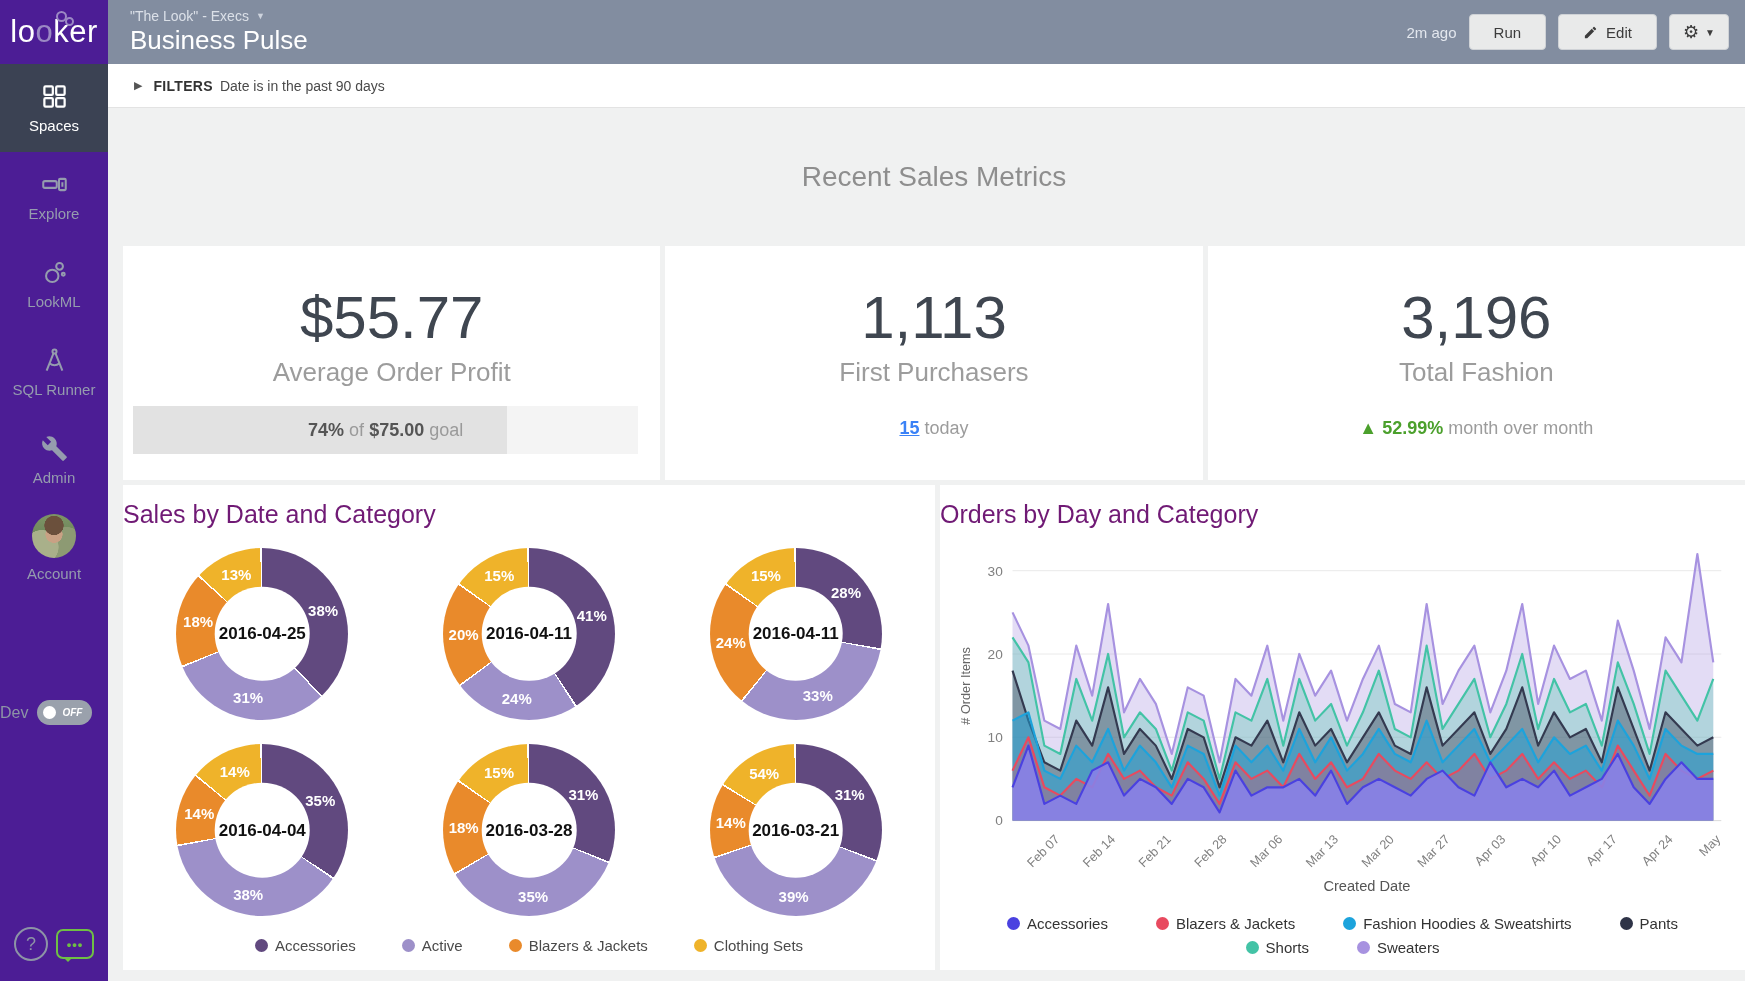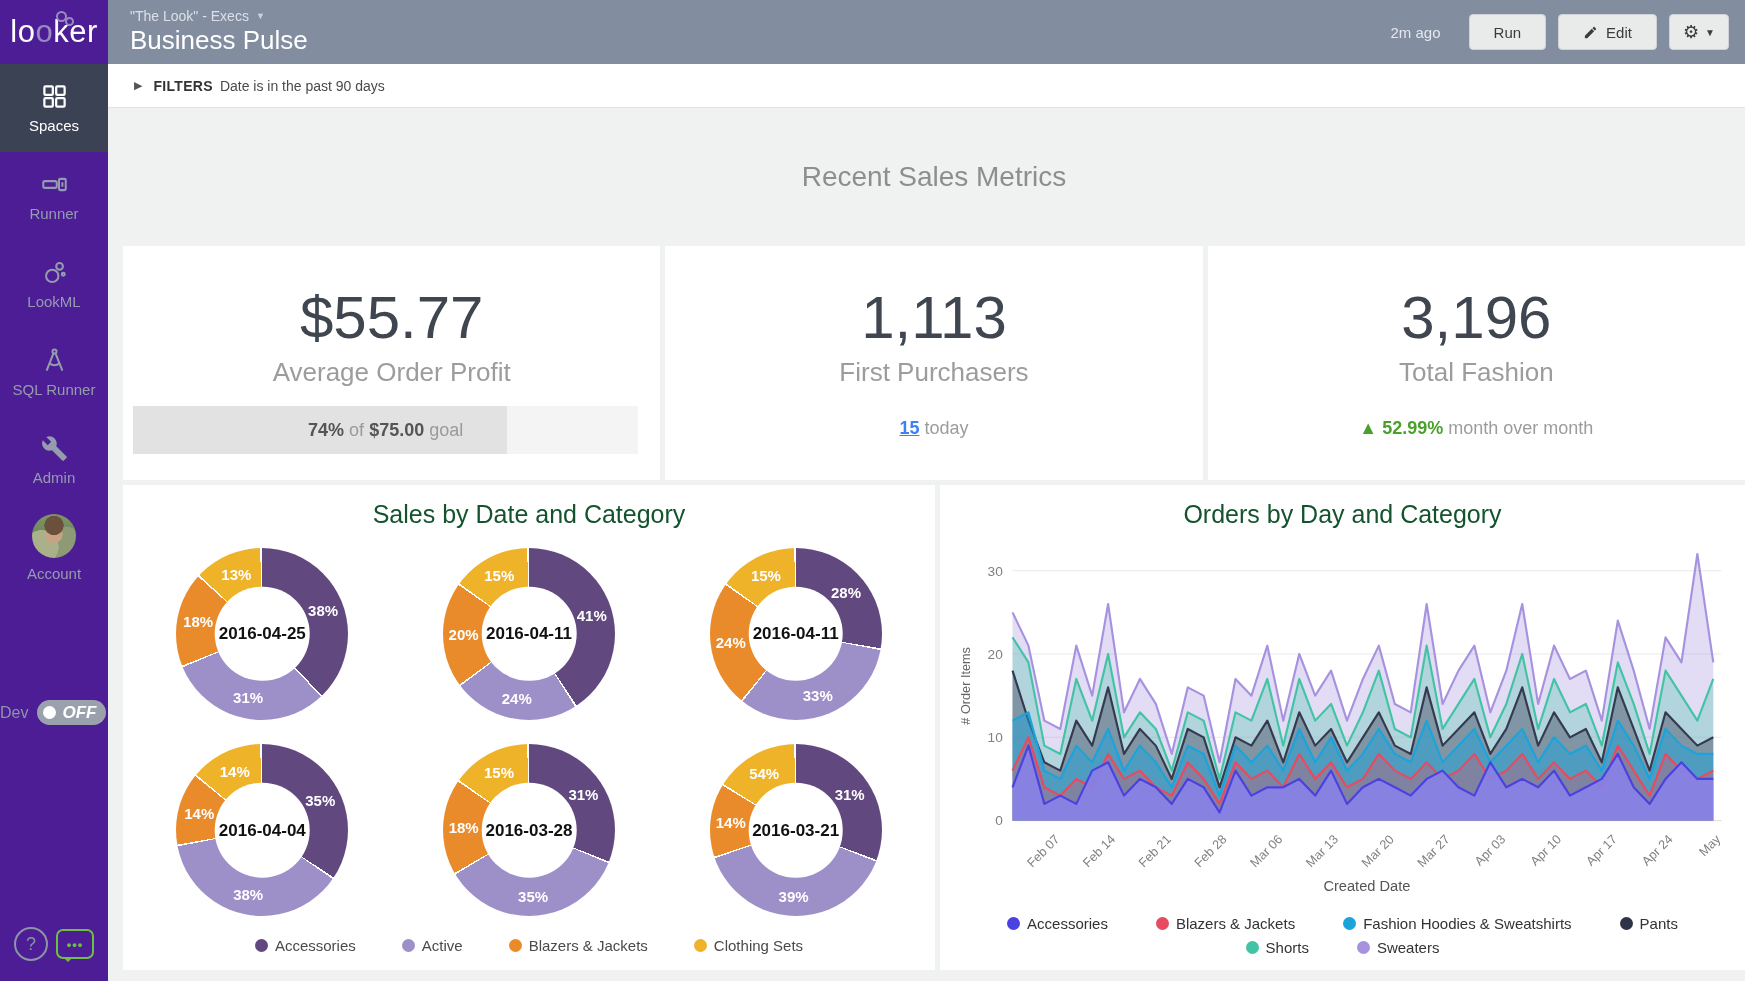--- a/index.html
+++ b/index.html
@@ -25,40 +25,40 @@
           background:
             radial-gradient(circle at 50% 26%, #6b503c 0 24%, rgba(0,0,0,0) 25%),
             radial-gradient(circle at 50% 46%, #c9a184 0 26%, rgba(0,0,0,0) 27%),
             radial-gradient(circle at 22% 75%, #a9b08a 0 35%, rgba(0,0,0,0) 36%),
             radial-gradient(circle at 78% 70%, #8d9a73 0 38%, rgba(0,0,0,0) 39%),
             radial-gradient(circle at 50% 80%, #7b8b97 0 45%, rgba(0,0,0,0) 46%),
             linear-gradient(180deg,#7d9465 0%,#5e7a52 100%);}
   .dev-row{margin-top:108px;display:flex;align-items:center;gap:9px;
            color:#8d94a6;font-size:16px;}
   .dev-toggle{background:#9aa1ac;border-radius:13px;height:25px;padding:0 10px 0 6px;display:flex;
-              align-items:center;gap:6px;color:#fff;font-size:17px;font-weight:bold;cursor:pointer;font-style:italic;}
+              align-items:center;gap:6px;color:#fff;font-size:10px;font-weight:bold;cursor:pointer;font-style:italic;}
   .knob{width:13px;height:13px;background:#fff;border-radius:50%;}
   .side-bottom{margin-top:auto;display:flex;align-items:center;justify-content:space-evenly;
                padding:0 6px 20px;}
   .help{width:34px;height:34px;border:2px solid #8d94a6;border-radius:50%;color:#8d94a6;
         font-size:18px;display:flex;align-items:center;justify-content:center;cursor:pointer;box-sizing:border-box;}
   .chat{width:38px;height:30px;border:2px solid #6fbf44;border-radius:7px;color:#6fbf44;position:relative;
         display:flex;align-items:center;justify-content:center;font-size:13px;letter-spacing:1px;
         font-weight:bold;cursor:pointer;box-sizing:border-box;}
   .chat .tail{position:absolute;bottom:-10px;left:5px;width:0;height:0;border:5px solid transparent;
               border-top-color:#6fbf44;}
 
   
   .main{position:absolute;left:108px;top:0;right:0;bottom:0;}
   .header{height:64px;background:#828da0;display:flex;align-items:center;padding:0 16px 0 22px;}
   .crumb{font-size:14px;color:#dbe0e8;display:flex;align-items:center;gap:7px;cursor:pointer;}
   .crumb .chev{font-size:9px;opacity:.85;}
   .h-title{font-size:26px;color:#fff;margin-top:1px;font-weight:400;}
   .h-right{margin-left:auto;display:flex;align-items:center;gap:12px;}
-  .h-time{color:#e3e7ee;font-size:15px;margin-right:16px;}
+  .h-time{color:#e3e7ee;font-size:15px;margin-right:0;}
   .btn{height:36px;background:#e9eaea;border:1px solid #cfd2d6;border-radius:4px;color:#3c3c3c;
        font-size:15px;display:flex;align-items:center;justify-content:center;padding:0 24px;cursor:pointer;box-sizing:border-box;}
   .btn .ic{margin-right:8px;display:flex;align-items:center;}
   .btn.gear{padding:0 13px;font-size:18px;gap:6px;}
   .btn.gear .caret{font-size:10px;}
 
   
   .filters{height:43px;background:#fff;border-bottom:1px solid #e3e3e3;display:flex;align-items:center;
            padding-left:26px;font-size:14px;color:#4a4a4a;cursor:pointer;}
   .f-caret{color:#555;font-size:11px;margin-right:11px;}
@@ -77,21 +77,21 @@
              font-size:18px;color:#9a9a9a;white-space:pre;}
   .goal-text b{color:#555;}
   .card-sub{margin-top:30px;font-size:18px;color:#9c9c9c;white-space:pre;}
   .card-sub b{color:#3b82f6;text-decoration:underline;}
   .card-sub .up{color:#4ba02c;font-weight:bold;}
 
   .bottom{display:flex;gap:5px;height:485px;margin-top:5px;}
   .tile{background:#fff;}
   .donut-tile{width:812px;flex:none;display:flex;flex-direction:column;}
   .chart-tile{flex:1;display:flex;flex-direction:column;}
-  .tile-title{text-align:center;font-size:25px;color:#14532d;margin-top:15px;flex:none;}
+  .tile-title{font-size:25px;color:#701a75;margin-top:15px;flex:none;}
 
   .donut-grid{flex:1;display:flex;flex-wrap:wrap;justify-content:space-around;align-content:space-evenly;padding:2px 6px 0;}
   .donut-cell{width:32%;display:flex;align-items:center;justify-content:center;height:188px;}
   .donut{width:172px;height:172px;border-radius:50%;position:relative;cursor:pointer;}
   .hole{position:absolute;left:50%;top:50%;width:55%;height:55%;transform:translate(-50%,-50%);
         background:#fff;border-radius:50%;display:flex;align-items:center;justify-content:center;}
   .d-center{font-size:17px;font-weight:bold;color:#111;}
   .d-pct{position:absolute;transform:translate(-50%,-50%);color:#fff;font-weight:bold;font-size:15px;}
   .donut-legend{display:flex;justify-content:center;gap:46px;padding:4px 0 16px;font-size:15px;color:#4a4a4a;flex:none;}
   .dl-item,.cl-item{display:flex;align-items:center;gap:7px;}
@@ -128,21 +128,21 @@
           <div class="s-label">Spaces</div>
         </div>
         <div class="side-item">
           <span class="s-icon">
             <svg viewBox="0 0 24 24" fill="none" stroke="currentColor" stroke-width="1.8">
               <rect x="2" y="9" width="12" height="6" rx="1.5"></rect>
               <rect x="16" y="7" width="6" height="10" rx="1"></rect>
               <line x1="19" y1="10" x2="19" y2="14"></line>
             </svg>
           </span>
-          <div class="s-label">Runner</div>
+          <div class="s-label">Explore</div>
         </div>
         <div class="side-item">
           <span class="s-icon">
             <svg viewBox="0 0 24 24" fill="none" stroke="currentColor" stroke-width="1.8">
               <circle cx="10" cy="15" r="5.5"></circle>
               <circle cx="16.5" cy="6.5" r="3"></circle>
               <circle cx="19.8" cy="13.5" r="1.3"></circle>
             </svg>
           </span>
           <div class="s-label">LookML</div>

